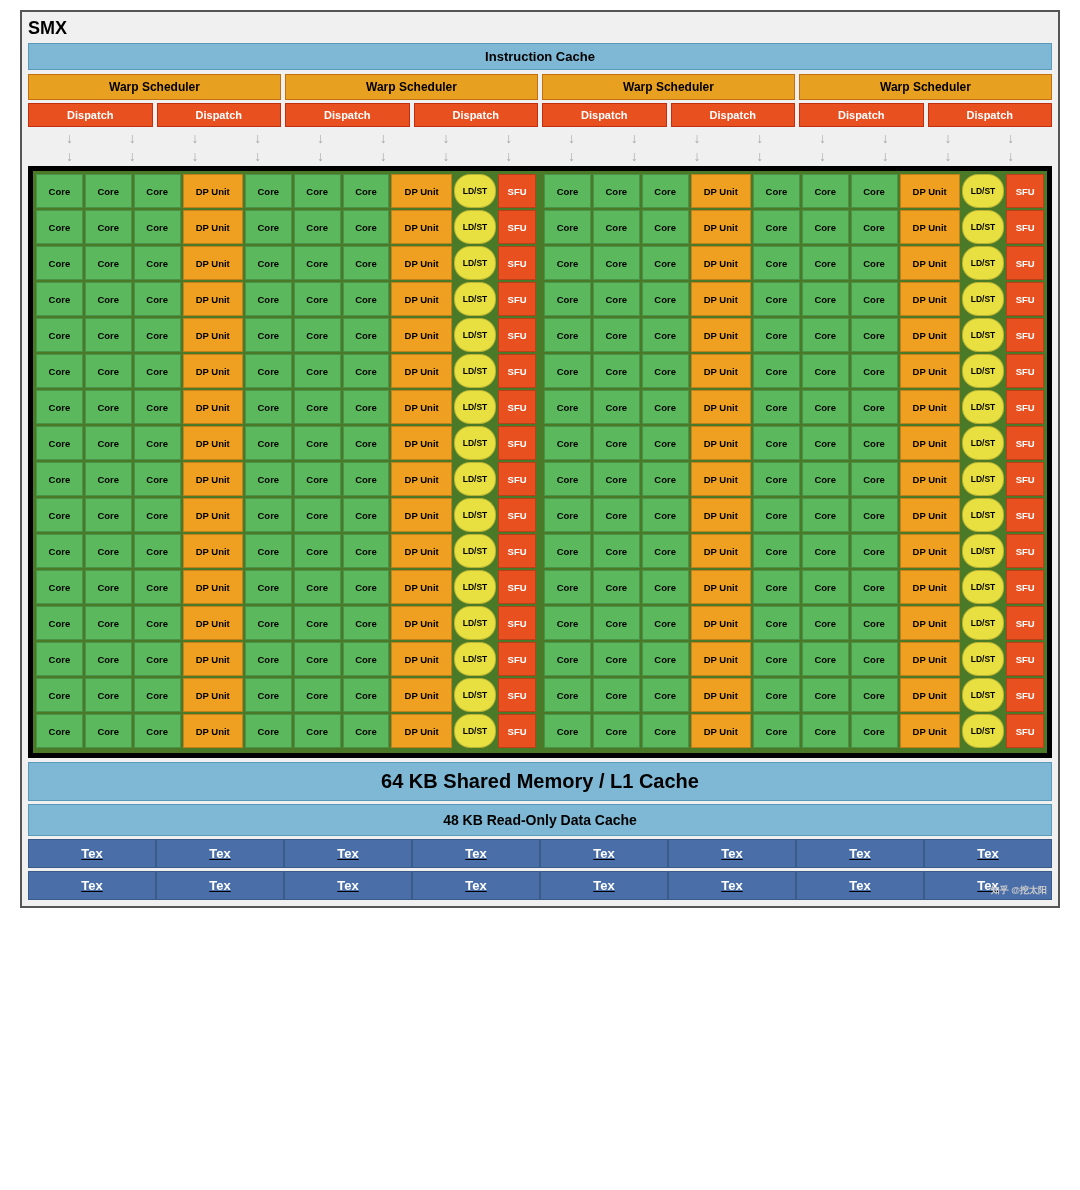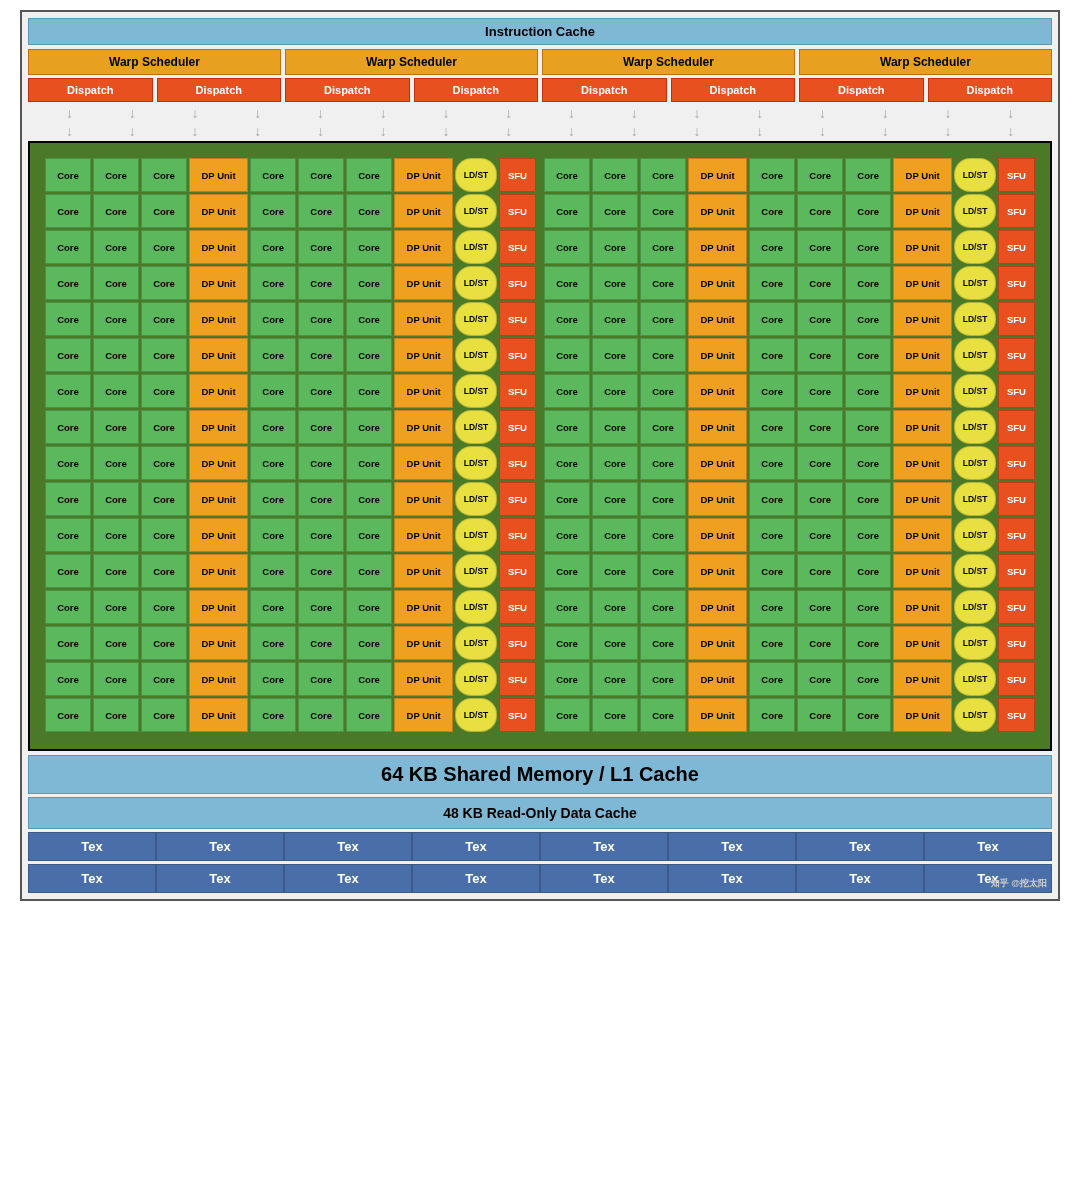--- a/index.html
+++ b/index.html
@@ -66,22 +66,22 @@
       border: 1px solid #5a9ab8;
       text-align: center;
       padding: 6px;
       font-size: 14px;
       font-weight: bold;
       color: #000;
       margin-bottom: 4px;
     }
     .cores-section {
       background: #4a7a28;
-      border: 2px solid #000000;
-      padding: 15px;
+      border: 5px solid #000000;
+      padding: 3px;
       margin-bottom: 4px;
     }
     .core-row {
       display: flex;
       gap: 2px;
       margin-bottom: 2px;
     }
     .cell {
       text-align: center;
       font-size: 9.5px;
@@ -145,40 +145,42 @@
       margin-bottom: 3px;
     }
     .tex-rows {
       display: flex;
       flex-direction: column;
       gap: 3px;
     }
     .tex-row {
       display: flex;
       gap: 0;
+      text-decoration: underline;
     }
     .tex-unit {
       flex: 1;
       background: #4a6ea8;
       border: 1px solid #3a5a8a;
       text-align: center;
       padding: 6px 2px;
       font-size: 13px;
       font-weight: bold;
       color: #fff;
     }
     .watermark {
       font-size: 11px;
       color: #555;
     }
   </style>
 </head>
 <body>
 
 <div class="smx-container">
+  <div class="smx-title">SMX</div>
 
   <div class="instruction-cache">Instruction Cache</div>
 
   <div class="warp-row">
     <div class="warp-scheduler">Warp Scheduler</div>
     <div class="warp-scheduler">Warp Scheduler</div>
     <div class="warp-scheduler">Warp Scheduler</div>
     <div class="warp-scheduler">Warp Scheduler</div>
   </div>
 

